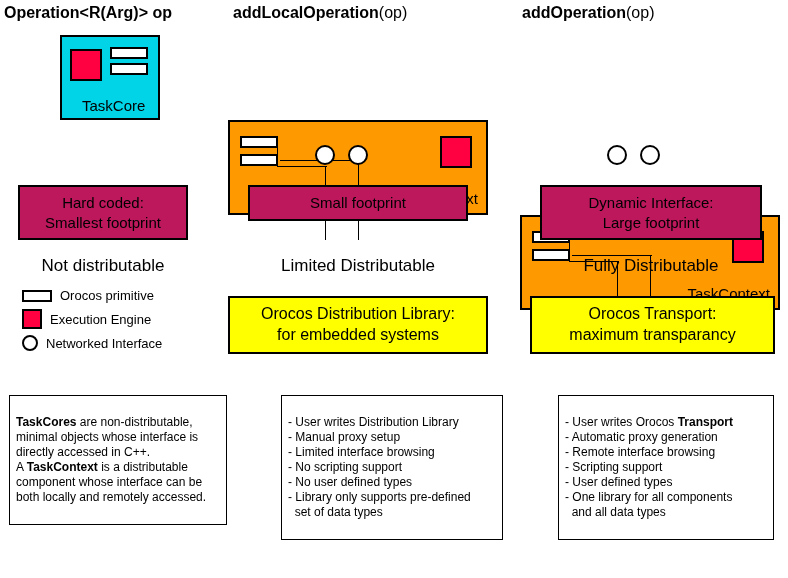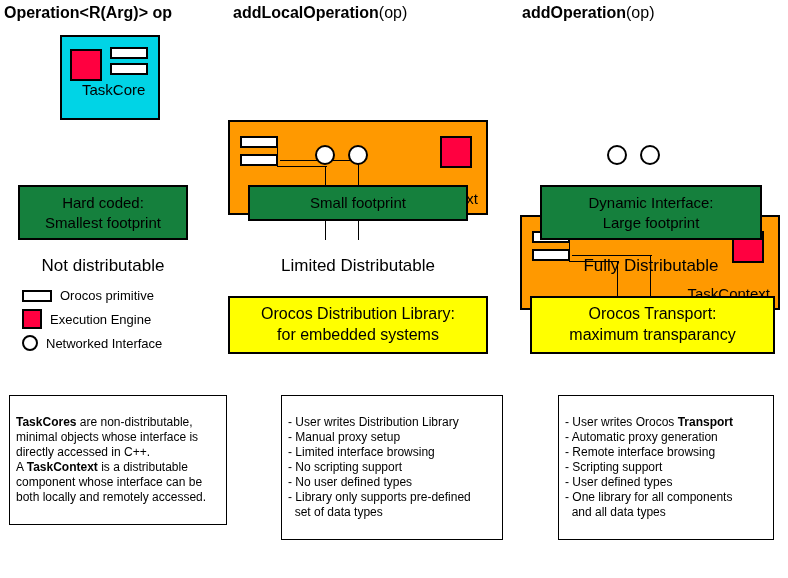--- a/index.html
+++ b/index.html
@@ -5,39 +5,39 @@
 *{box-sizing:border-box;margin:0;padding:0}
 body{font-family:Arial,Helvetica,sans-serif;background:#fff;width:788px;height:578px;position:relative;font-size:14px}
 .abs{position:absolute}
 .col-header{font-weight:bold;font-size:16px}
 .col-header .light{font-weight:normal}
 .taskcore-box{width:100px;height:85px;background:#00d4e6;border:2px solid #000;position:relative}
 .exec-engine{width:32px;height:32px;background:#ff0040;border:2px solid #000}
 .prim-slot{width:38px;height:12px;background:#fff;border:2px solid #000}
 .taskcontext-box{width:260px;height:95px;background:#ff9900;border:2px solid #000;position:relative}
 .net-circle{width:20px;height:20px;border:2px solid #000;border-radius:50%;background:#fff}
-.green-box{background:#15803d;border:2px solid #000;text-align:center;padding:6px 4px;font-size:15px;line-height:1.3}
+.green-box{background:#be185d;border:2px solid #000;text-align:center;padding:6px 4px;font-size:15px;line-height:1.3}
 .dist-label{text-align:center;font-size:17px}
 .yellow-box{background:#ffff00;border:2px solid #000;text-align:center;padding:6px 4px;font-size:16px;line-height:1.3}
 .legend-row{display:flex;align-items:center;gap:8px;font-size:13px;margin-bottom:6px}
 .note-box{border:1.5px solid #000;padding:19px 6px;font-size:12px;line-height:1.25}
 .connector{position:absolute;width:1px;background:#000}
 </style>
 </head>
 <body>
 
 <div class="abs col-header" style="left:4px;top:4px"><span>Operation&lt;R(Arg)&gt; op</span></div>
 <div class="abs col-header" style="left:233px;top:4px"><span>addLocalOperation</span><span class="light">(op)</span></div>
 <div class="abs col-header" style="left:522px;top:4px"><span>addOperation</span><span class="light">(op)</span></div>
 
 <div class="abs taskcore-box" style="left:60px;top:35px">
   <div class="exec-engine abs" style="left:8px;top:12px"></div>
   <div class="prim-slot abs" style="left:48px;top:10px"></div>
   <div class="prim-slot abs" style="left:48px;top:26px"></div>
-  <span class="abs" style="left:20px;bottom:20px;font-size:15px">TaskCore</span>
+  <span class="abs" style="left:20px;bottom:4px;font-size:15px">TaskCore</span>
 </div>
 
 <div class="abs taskcontext-box" style="left:228px;top:35px">
   <div class="prim-slot abs" style="left:10px;top:14px"></div>
   <div class="prim-slot abs" style="left:10px;top:32px"></div>
   <div class="exec-engine abs" style="right:14px;top:14px"></div>
   <span class="abs" style="right:8px;bottom:6px;font-size:15px">TaskContext</span>
   <div class="connector" style="left:47px;top:26px;height:18px"></div>
   <div class="connector" style="left:47px;top:44px;height:1px;width:50px"></div>
   <div class="connector" style="left:95px;top:44px;height:74px"></div>

